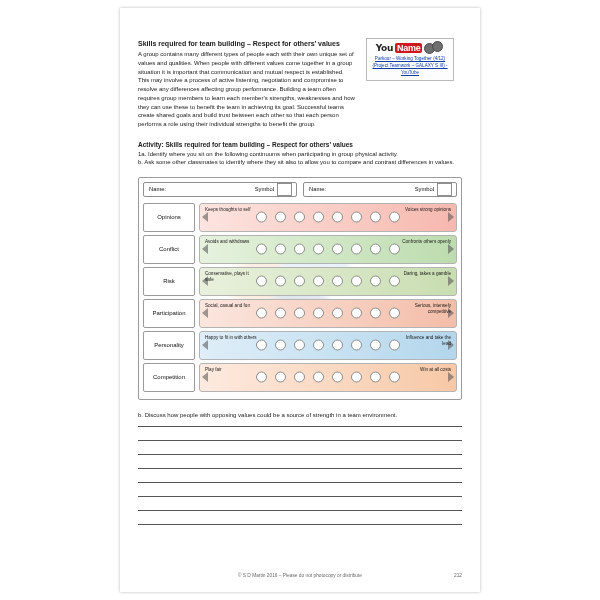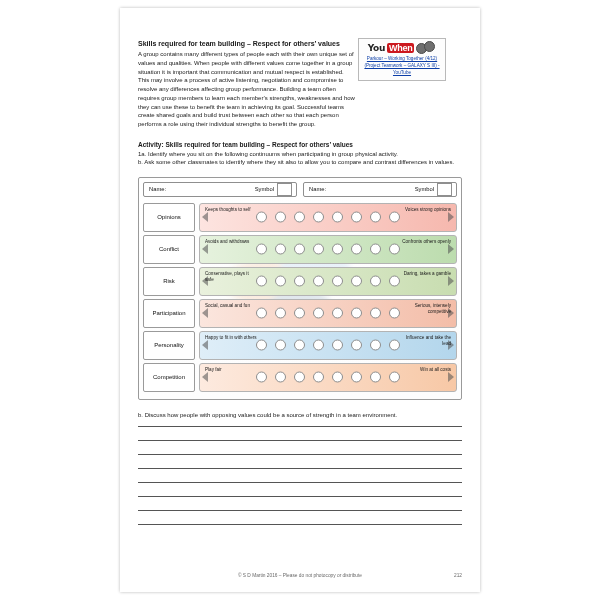--- a/index.html
+++ b/index.html
@@ -44,21 +44,21 @@
   p.body-text {
     font-size: 6px;
     line-height: 1.45;
     color: #1a1a1a;
     margin: 0;
     text-align: left;
     width: 218px;
   }
   .yt-box {
     position: absolute;
-    right: 16px;
+    right: 8px;
     top: -2px;
     width: 88px;
     border: 1px solid #b9b9b9;
     background: #fdfdfd;
     padding: 2px 3px 3px 3px;
     box-sizing: border-box;
   }
   .yt-logo {
     display: flex;
     align-items: center;
@@ -286,21 +286,21 @@
 </head>
 <body>
 
 <div class="page">
   <div class="sheet">
     <div class="content">
 
       <div class="yt-box">
         <div class="yt-logo">
           <span class="yt-word">You</span>
-          <span class="yt-tube">When</span>
+          <span class="yt-tube">Name</span>
           <span class="yt-reels">
             <span class="r r1"></span>
             <span class="r r2"></span>
           </span>
         </div>
         <div class="yt-caption">Parkour – Working Together (4/12) (Project Teamwork – GALAXY S III) - YouTube</div>
       </div>
 
       <h1 class="section-title">Skills required for team building – Respect for others’ values</h1>
       <p class="body-text">A group contains many different types of people each with their own unique set of values and qualities. When people with different values come together in a group situation it is important that communication and mutual respect is established. This may involve a process of active listening, negotiation and compromise to resolve any differences affecting group performance. Building a team often requires group members to learn each member’s strengths, weaknesses and how they can use these to benefit the team in achieving its goal. Successful teams create shared goals and build trust between each other so that each person performs a role using their individual strengths to benefit the group.</p>

